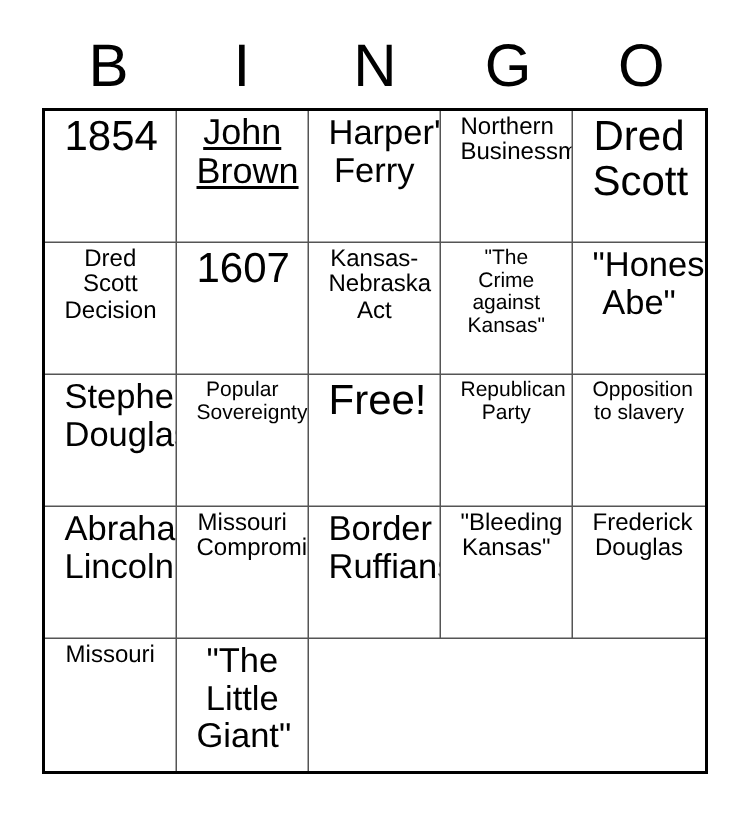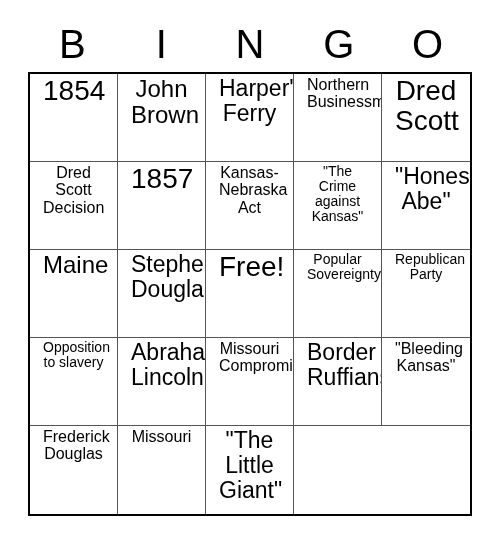--- a/index.html
+++ b/index.html
@@ -83,21 +83,21 @@
   .cell-text {
     display: block;
     width: 100%;
     line-height: 1.08;
     word-break: normal;
     white-space: pre-line;
   }
 
   
   .fs-xxl .cell-text { font-size: 28px; }
-  .fs-xl  .cell-text { font-size: 24px; }
+  .fs-xl  .cell-text { font-size: 24px; text-decoration: underline; }
   .fs-l   .cell-text { font-size: 23px; }
   .fs-m   .cell-text { font-size: 16px; }
   .fs-s   .cell-text { font-size: 14px; }
   .fs-xs  .cell-text { font-size: 16px; }
 </style>
 </head>
 <body>
 
 <div id="bingo-card">
 
@@ -129,51 +129,48 @@
         <span class="cell-text">Dred
 Scott</span>
       </div>
 
     <div class="bingo-cell fs-m">
         <span class="cell-text">Dred
 Scott
 Decision</span>
       </div>
     <div class="bingo-cell fs-xxl">
-        <span class="cell-text">1857</span>
+        <span class="cell-text">1607</span>
       </div>
     <div class="bingo-cell fs-m">
         <span class="cell-text">Kansas-
 Nebraska
 Act</span>
       </div>
     <div class="bingo-cell fs-s">
         <span class="cell-text">"The
 Crime
 against
 Kansas"</span>
       </div>
     <div class="bingo-cell fs-l">
         <span class="cell-text">"Honest
 Abe"</span>
       </div>
 
-    <div class="bingo-cell fs-xl">
-        <span class="cell-text">Maine</span>
-      </div>
     <div class="bingo-cell fs-l">
         <span class="cell-text">Stephen
 Douglas</span>
       </div>
-    <div class="bingo-cell fs-xxl">
-        <span class="cell-text">Free!</span>
-      </div>
     <div class="bingo-cell fs-s">
         <span class="cell-text">Popular
 Sovereignty</span>
+      </div>
+    <div class="bingo-cell fs-xxl">
+        <span class="cell-text">Free!</span>
       </div>
     <div class="bingo-cell fs-s">
         <span class="cell-text">Republican
 Party</span>
       </div>
 
     <div class="bingo-cell fs-s">
         <span class="cell-text">Opposition
 to slavery</span>
       </div>

